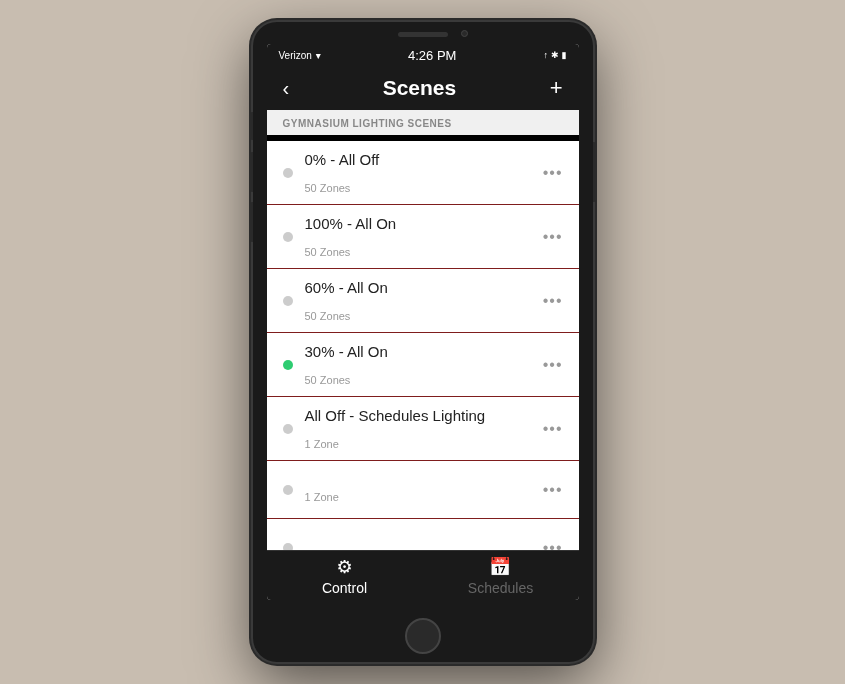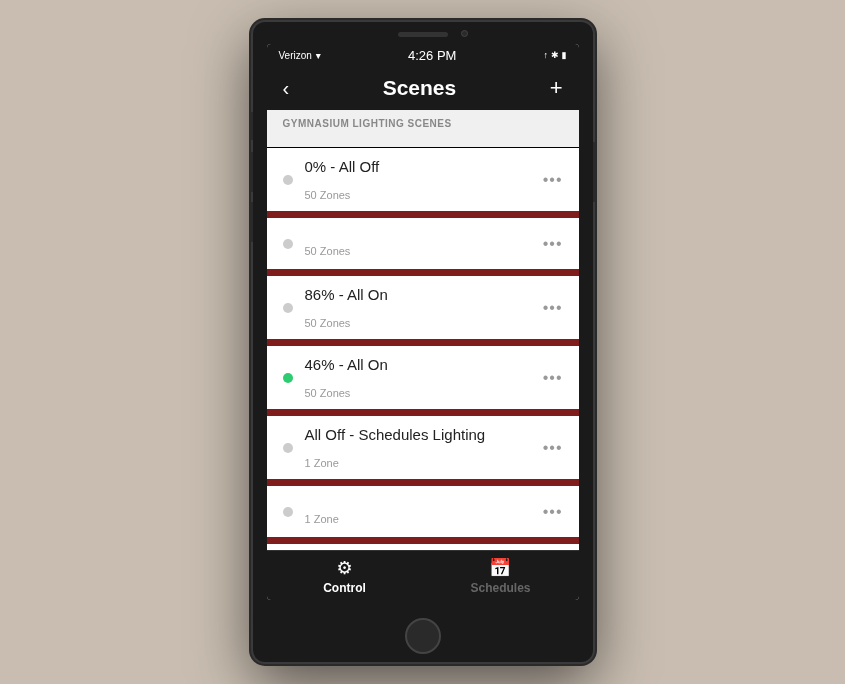--- a/index.html
+++ b/index.html
@@ -19,21 +19,21 @@
       width: 340px;
       height: 640px;
     }
 
     .phone-frame {
       position: absolute;
       top: 0; left: 0;
       width: 340px;
       height: 640px;
       background: #1a1a1a;
-      border-radius: 12px;
+      border-radius: 24px;
       box-shadow:
         0 0 0 2px #3a3a3a,
         0 0 0 4px #2a2a2a,
         0 20px 60px rgba(0,0,0,0.6);
     }
 
     .phone-screen {
       position: absolute;
       top: 22px;
       left: 14px;
@@ -110,34 +110,34 @@
 
     
     .content {
       flex: 1;
       overflow-y: auto;
       background: #f5f5f5;
     }
 
     .section-header {
       background: #f0f0f0;
-      padding: 8px 16px 18px;
+      padding: 8px 16px 6px;
       font-size: 10px;
       font-weight: 600;
       color: #888;
       letter-spacing: 0.5px;
-      border-bottom: 1px solid #000000;
+      border-bottom: 6px solid #000000;
     }
 
     .scene-item {
       background: #fff;
       display: flex;
       align-items: center;
       padding: 10px 16px;
-      border-bottom: 7px solid #7f1d1d;
+      border-bottom: 1px solid #7f1d1d;
       min-height: 58px;
     }
 
     .scene-dot {
       width: 10px;
       height: 10px;
       border-radius: 50%;
       background: #ccc;
       margin-right: 12px;
       flex-shrink: 0;
@@ -193,23 +193,22 @@
     .tab-icon {
       font-size: 18px;
       color: #fff;
     }
 
     .tab-icon.inactive {
       color: #666;
     }
 
     .tab-label {
-      font-size: 12px;
-      color: #fff;
-      font-weight: bold;
+      font-size: 14px;
+      color: #fff;
     }
 
     .tab-label.inactive {
       color: #666;
       text-align: center;
     }
 
     
     .home-button {
       position: absolute;
@@ -329,36 +328,37 @@
               <div class="scene-dot"></div>
               <div class="scene-info">
                 <div class="scene-name">0% - All Off</div>
                 <div class="scene-zones">50 Zones</div>
               </div>
               <div class="scene-more">•••</div>
             </div>
             <div class="scene-item">
               <div class="scene-dot"></div>
               <div class="scene-info">
+                <div class="scene-name">100% - All On</div>
                 <div class="scene-zones">50 Zones</div>
               </div>
               <div class="scene-more">•••</div>
             </div>
             <div class="scene-item">
               <div class="scene-dot"></div>
               <div class="scene-info">
-                <div class="scene-name">86% - All On</div>
+                <div class="scene-name">60% - All On</div>
                 <div class="scene-zones">50 Zones</div>
               </div>
               <div class="scene-more">•••</div>
             </div>
             <div class="scene-item">
               <div class="scene-dot active"></div>
               <div class="scene-info">
-                <div class="scene-name">46% - All On</div>
+                <div class="scene-name">30% - All On</div>
                 <div class="scene-zones">50 Zones</div>
               </div>
               <div class="scene-more">•••</div>
             </div>
             <div class="scene-item">
               <div class="scene-dot"></div>
               <div class="scene-info">
                 <div class="scene-name">All Off - Schedules Lighting</div>
                 <div class="scene-zones">1 Zone</div>
               </div>

